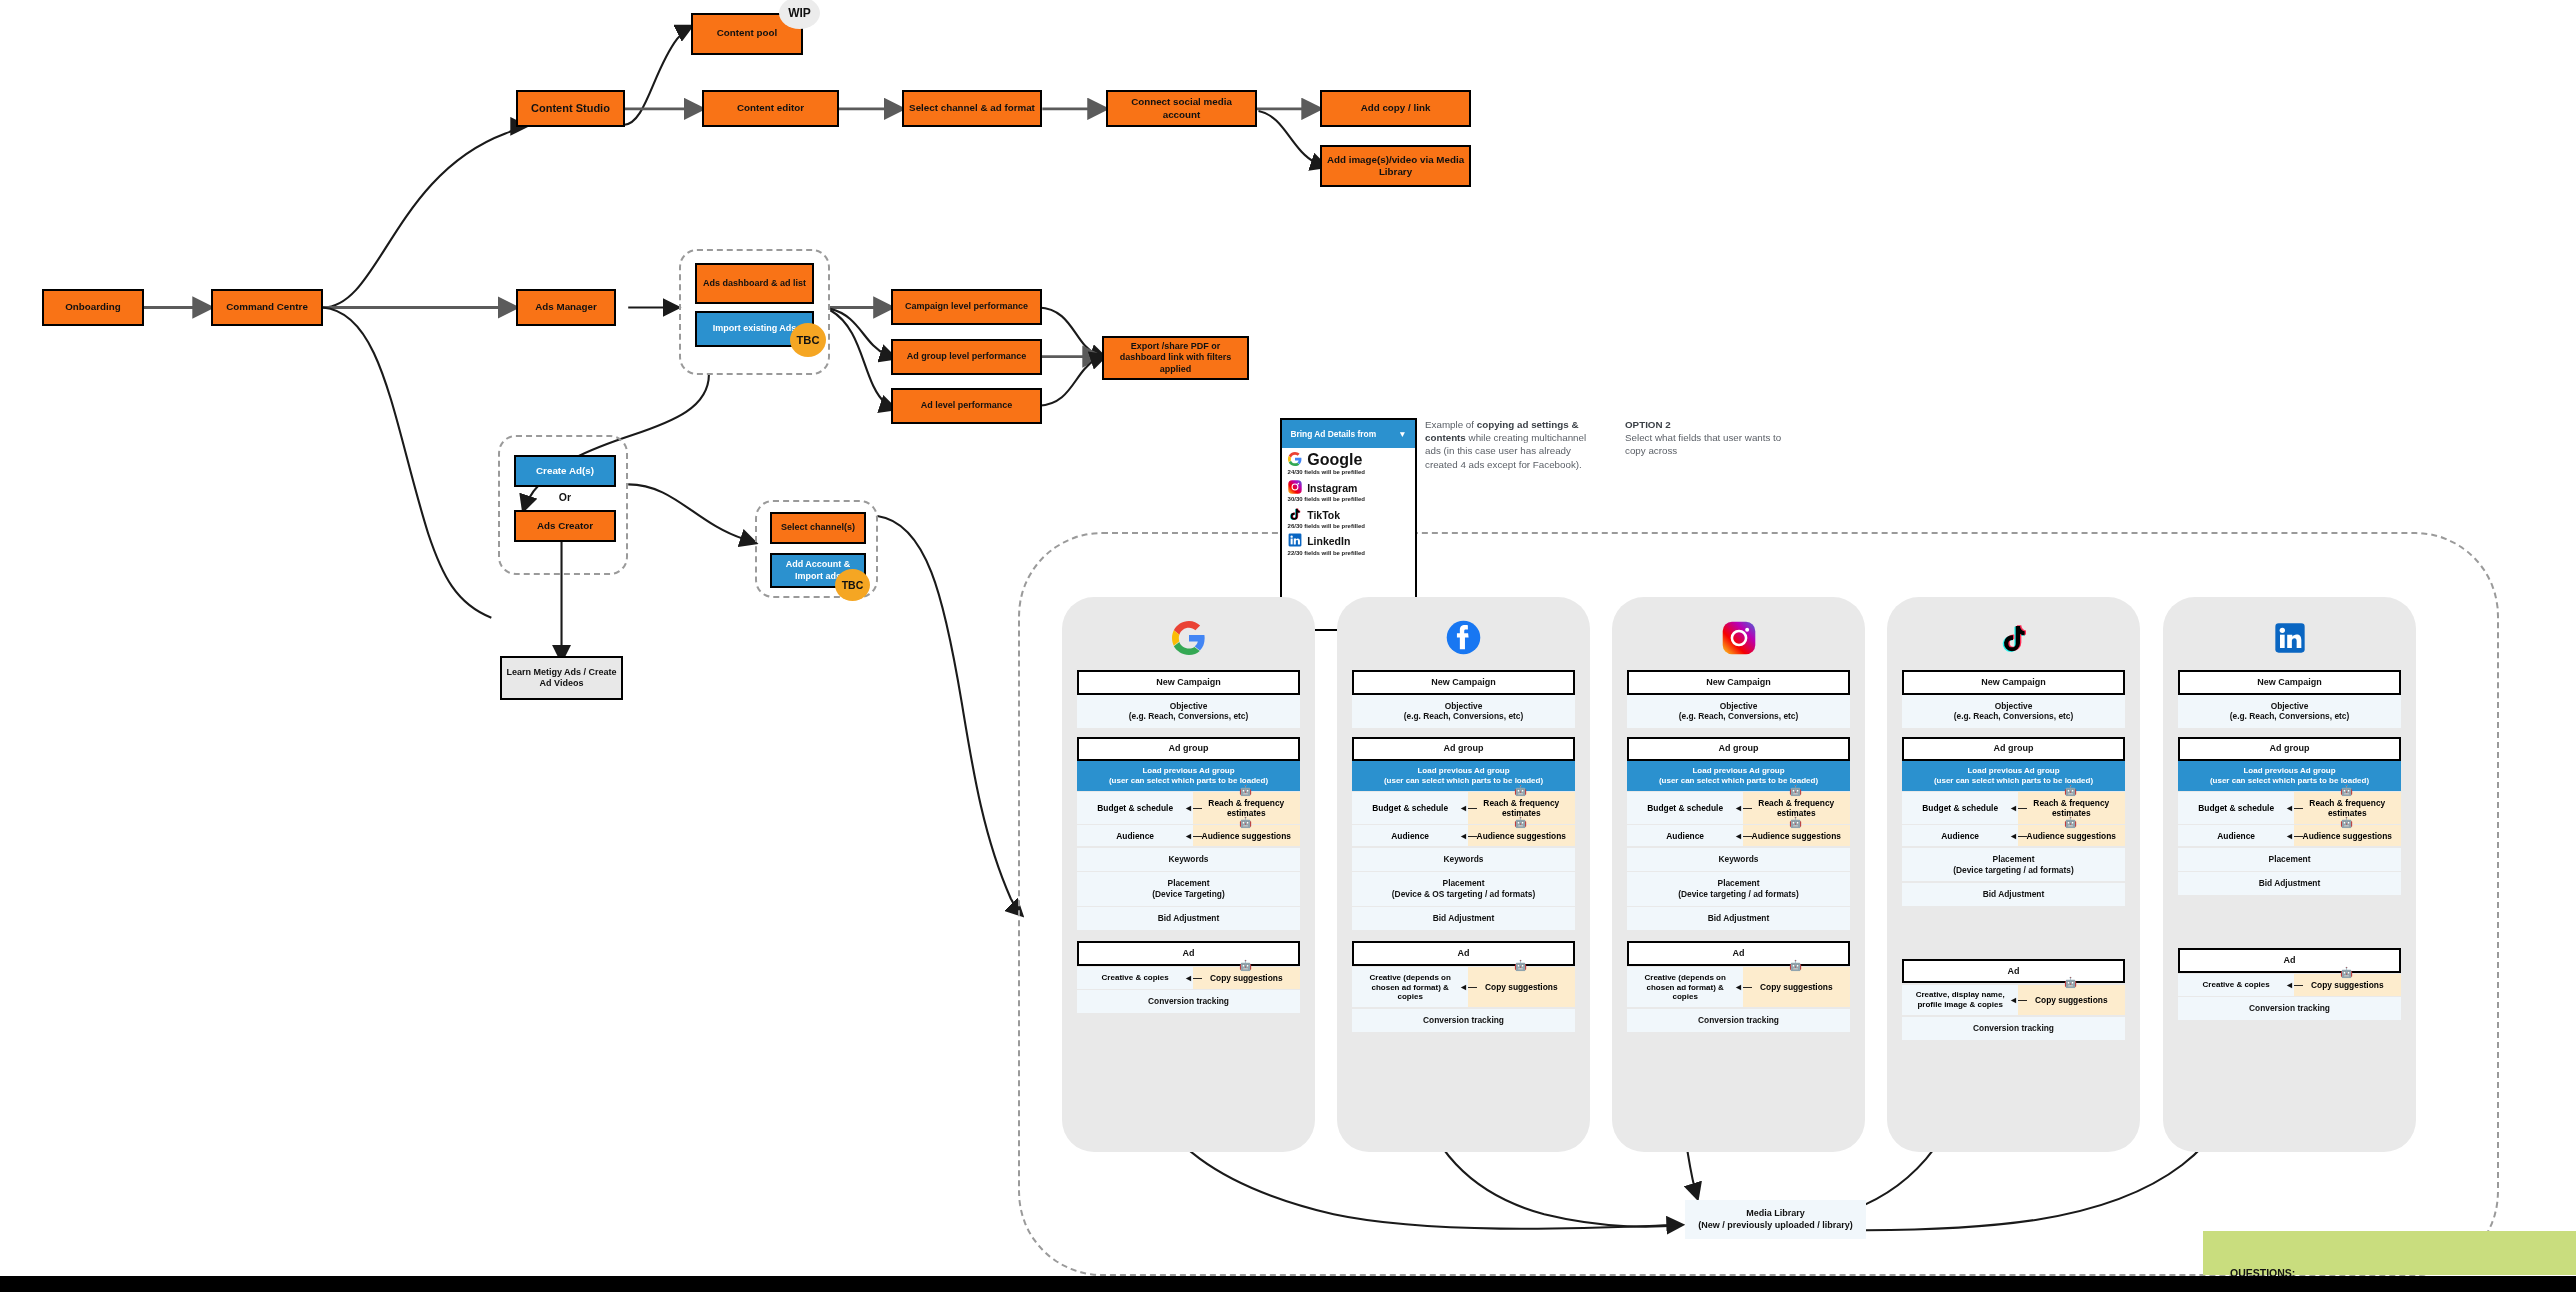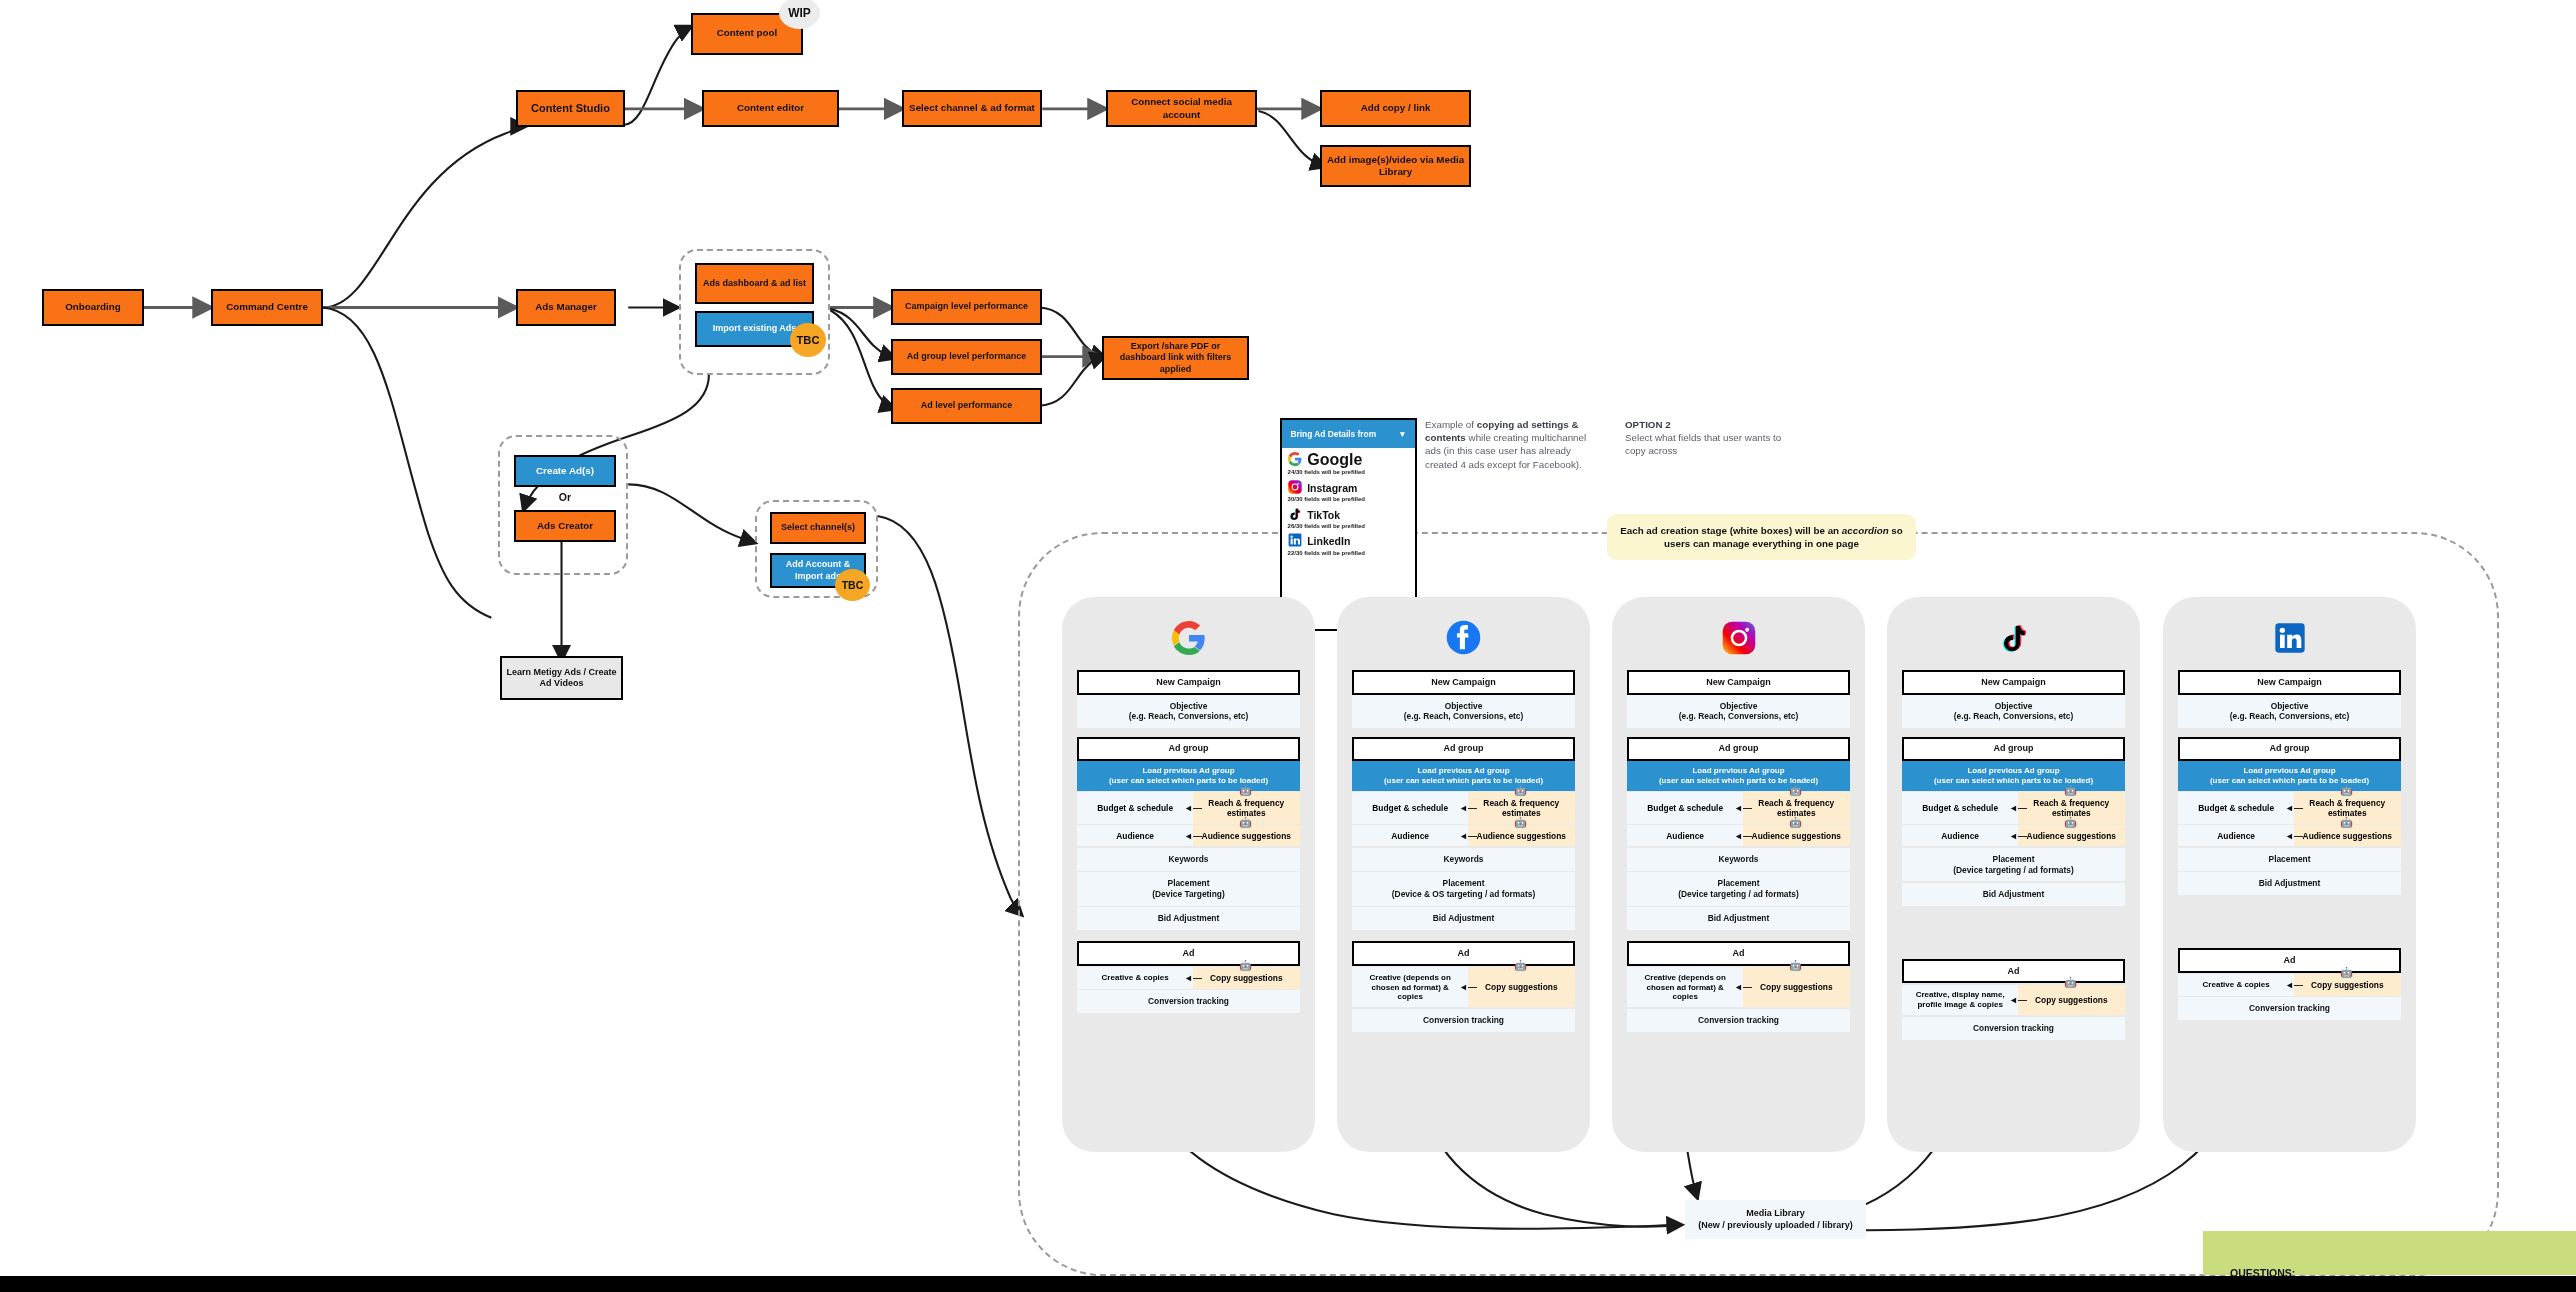--- a/index.html
+++ b/index.html
@@ -315,23 +315,20 @@
 
   <div class="note" style="left:1425px;top:418px;width:175px;font-size:9.8px;">
     <span>Example of <b>copying ad settings &amp; contents</b> while creating multichannel ads (in this case user has already created 4 ads except for Facebook).</span>
   </div>
 
   <div class="note" style="left:1625px;top:418px;width:161px;font-size:9.8px;">
     <div style="font-weight:bold;color:#3c4147;">OPTION 2</div>
     <div>Select what fields that user wants to copy across</div>
   </div>
 
-  <div class="yellownote" style="left:1607px;top:514px;width:309px;height:46px;font-size:9.8px;">
-    <span>Each ad creation stage (white boxes) will be an <i>accordion</i> so users can manage everything in <b>one page</b></span>
-  </div>
 
   <div id="channel-host">
       <div class="channel" style="left: 1062px; top: 597px; width: 253px; height: 555px;">
     <div class="chan-logo">
           <svg width="34" height="34" viewBox="0 0 48 48">
             <path fill="#EA4335" d="M24 9.5c3.5 0 6.6 1.2 9 3.6l6.7-6.7C35.6 2.4 30.2 0 24 0 14.6 0 6.5 5.4 2.6 13.2l7.8 6.1C12.3 13.3 17.7 9.5 24 9.5z"></path>
             <path fill="#4285F4" d="M46.1 24.5c0-1.6-.1-3.2-.4-4.7H24v9h12.4c-.5 2.9-2.2 5.3-4.6 7l7.6 5.9c4.4-4.1 6.7-10.1 6.7-17.2z"></path>
             <path fill="#FBBC05" d="M10.4 28.7c-.5-1.4-.8-2.9-.8-4.7s.3-3.3.8-4.7l-7.8-6.1C.9 16.4 0 20.1 0 24s.9 7.6 2.6 10.8l7.8-6.1z"></path>
             <path fill="#34A853" d="M24 48c6.2 0 11.4-2 15.2-5.5l-7.6-5.9c-2.1 1.4-4.8 2.3-7.6 2.3-6.3 0-11.7-3.8-13.6-9.2l-7.8 6.1C6.5 42.6 14.6 48 24 48z"></path>
           </svg>

